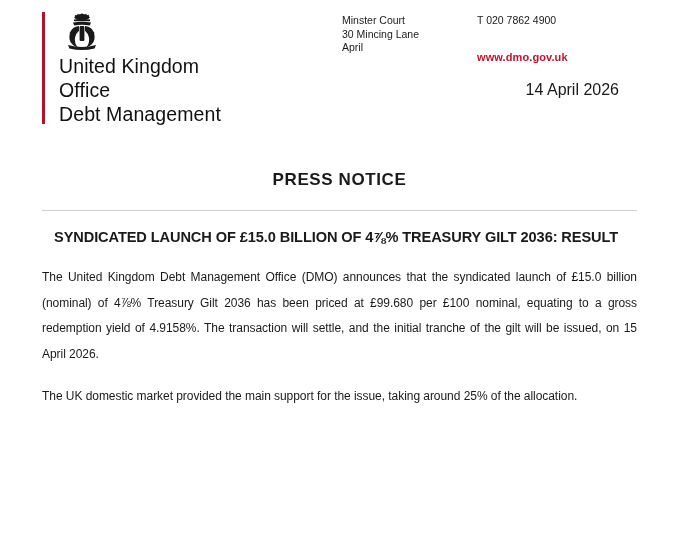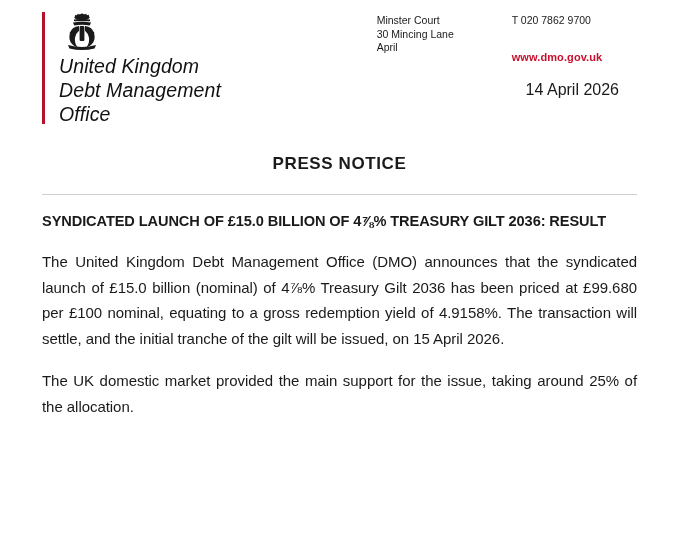--- a/index.html
+++ b/index.html
@@ -46,30 +46,29 @@
     height: 40px;
     margin-bottom: 2px;
     display: block;
   }
   .org-name {
     font-size: 19.5px;
     line-height: 24px;
     color: #111111;
     letter-spacing: 0.1px;
   }
-  .org-name div { white-space: nowrap; font-style: italic; }
+  .org-name div { white-space: nowrap; }
 
   .header-right {
     flex: 1 1 auto;
     padding-top: 2px;
     position: relative;
   }
   .addr-row {
     display: flex;
-    justify-content: center;
   }
   .address {
     font-size: 10.5px;
     line-height: 13.5px;
     color: #1a1a1a;
     width: 135px;
     flex: 0 0 auto;
   }
   .contact {
     font-size: 10.5px;
@@ -90,38 +89,39 @@
     padding-right: 18px;
     color: #1a1a1a;
   }
 
   
   .press-notice {
     text-align: center;
     font-weight: bold;
     font-size: 17px;
     letter-spacing: 0.6px;
-    margin-top: 28px;
+    margin-top: 44px;
   }
   .hr {
     border: 0;
     border-top: 1px solid #cfcfcf;
     margin: 20px 0 0 0;
   }
   .headline {
     font-weight: bold;
     font-size: 14.6px;
     line-height: 21px;
     margin-top: 16px;
     letter-spacing: -0.1px;
+    margin-left: 12px;
   }
 
   
   .body-text p {
-    font-size: 15px;
+    font-size: 12px;
     line-height: 25.5px;
     margin: 17px 0 0 0;
     text-align: justify;
     letter-spacing: -0.05px;
   }
 </style>
 </head>
 <body>
 
 <div class="page">
@@ -141,35 +141,35 @@
             <path d="M21 16 h4 v1.6 h-4 z M21 20 h4 v1.6 h-4 z M21 24 h4 v1.6 h-4 z"></path>
             <path d="M20 14 q-7 0.5 -9 7 q-2 6.5 2 11 q2.6 3 5.6 3.4 q-3.4 -4.4 -2.6 -9.6 q0.6 -4.2 4 -7 Z"></path>
             <path d="M26 14 q7 0.5 9 7 q2 6.5 -2 11 q-2.6 3 -5.6 3.4 q3.4 -4.4 2.6 -9.6 q-0.6 -4.2 -4 -7 Z"></path>
             <path d="M9 33 q14 4 28 0 l-1.4 3.4 q-12.6 3 -25.2 0 Z"></path>
             <circle cx="12.2" cy="21" r="1.5"></circle>
             <circle cx="33.8" cy="21" r="1.5"></circle>
           </g>
         </svg>
         <div class="org-name">
           <div>United Kingdom</div>
+          <div>Office</div>
           <div>Debt Management</div>
-          <div>Office</div>
         </div>
       </div>
     </div>
 
     <div class="header-right">
       <div class="addr-row">
         <div class="address">
           <div>Minster Court</div>
           <div>30 Mincing Lane</div>
           <div>April</div>
         </div>
         <div class="contact">
-          <div>T 020 7862 9700</div>
+          <div>T 020 7862 4900</div>
           <div class="website">www.dmo.gov.uk</div>
         </div>
       </div>
       <div class="doc-date">14 April 2026</div>
     </div>
 
   </div>
 
   <div class="press-notice">PRESS NOTICE</div>
 

